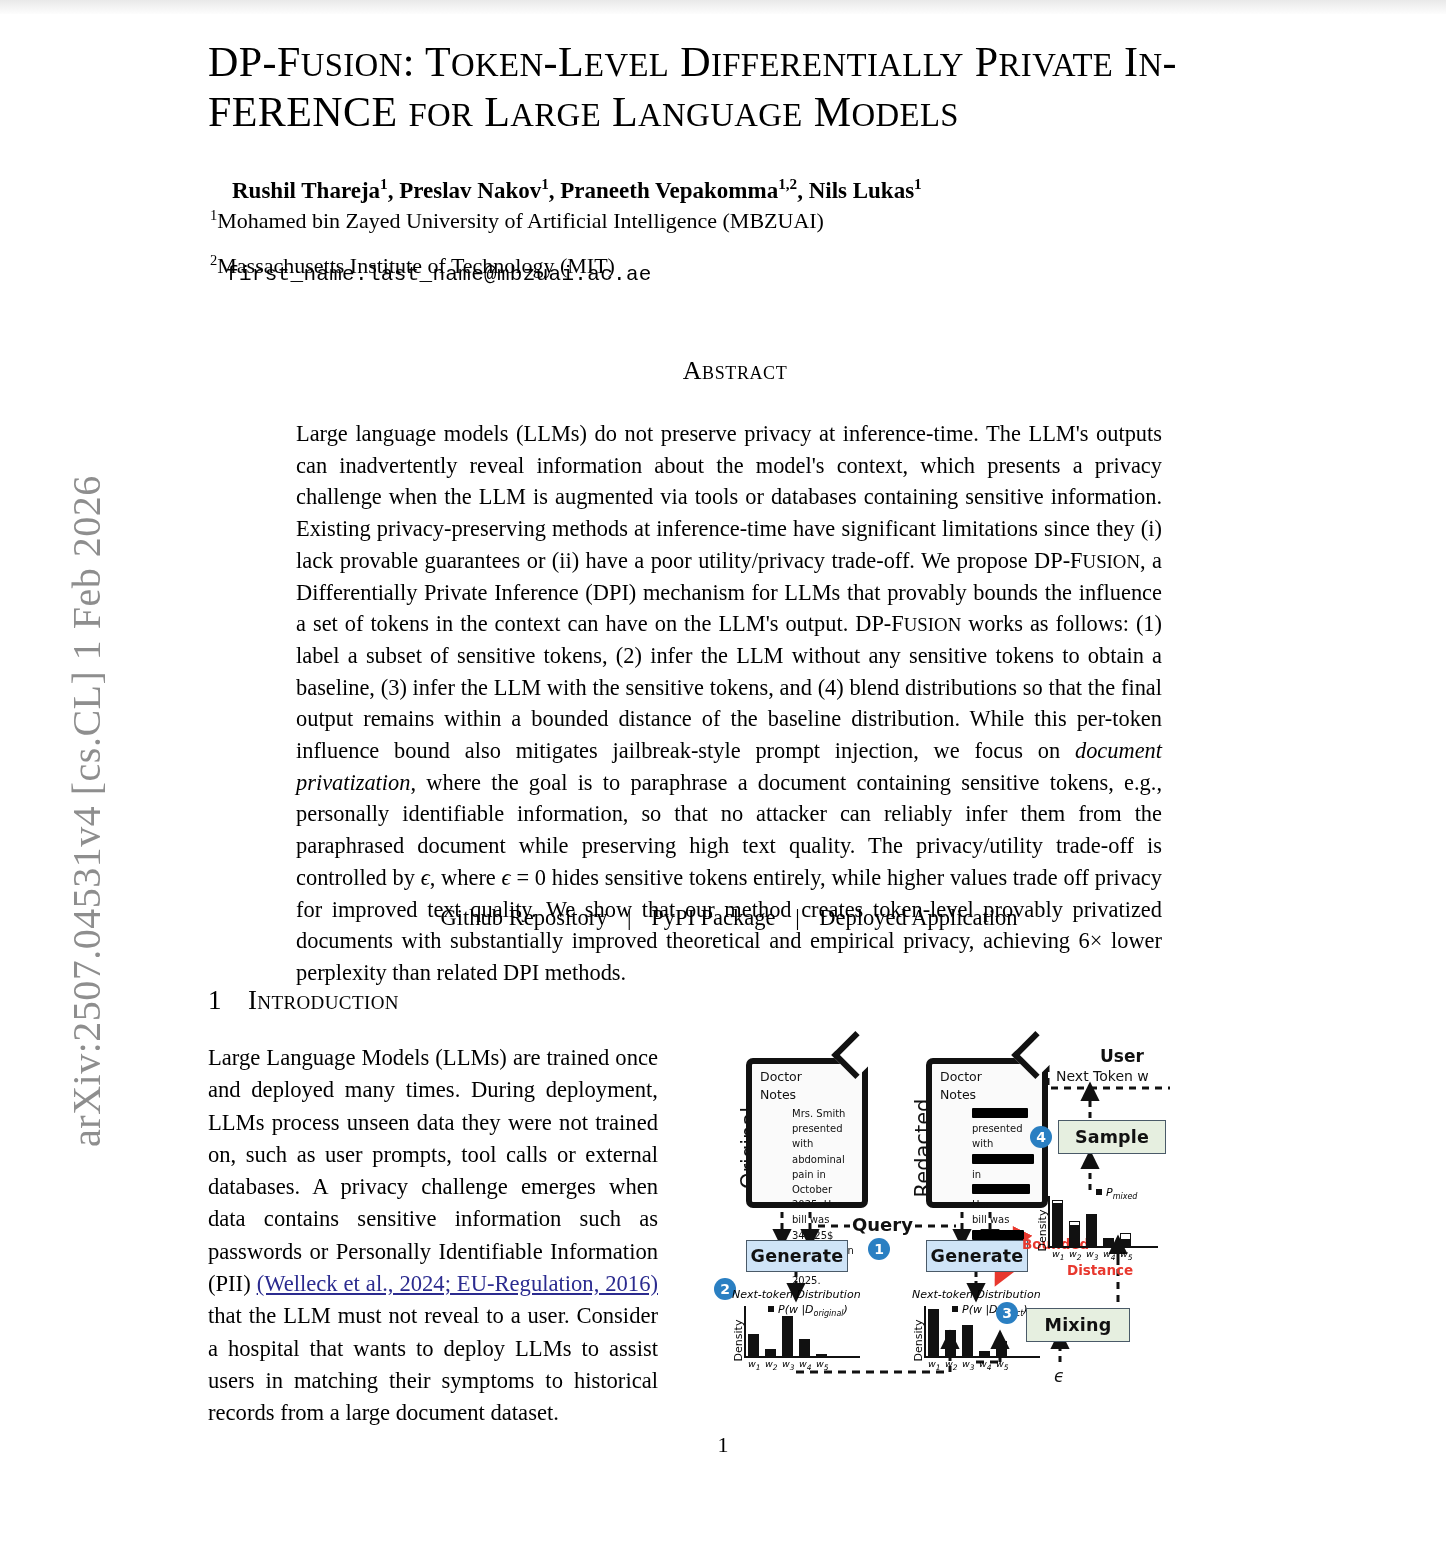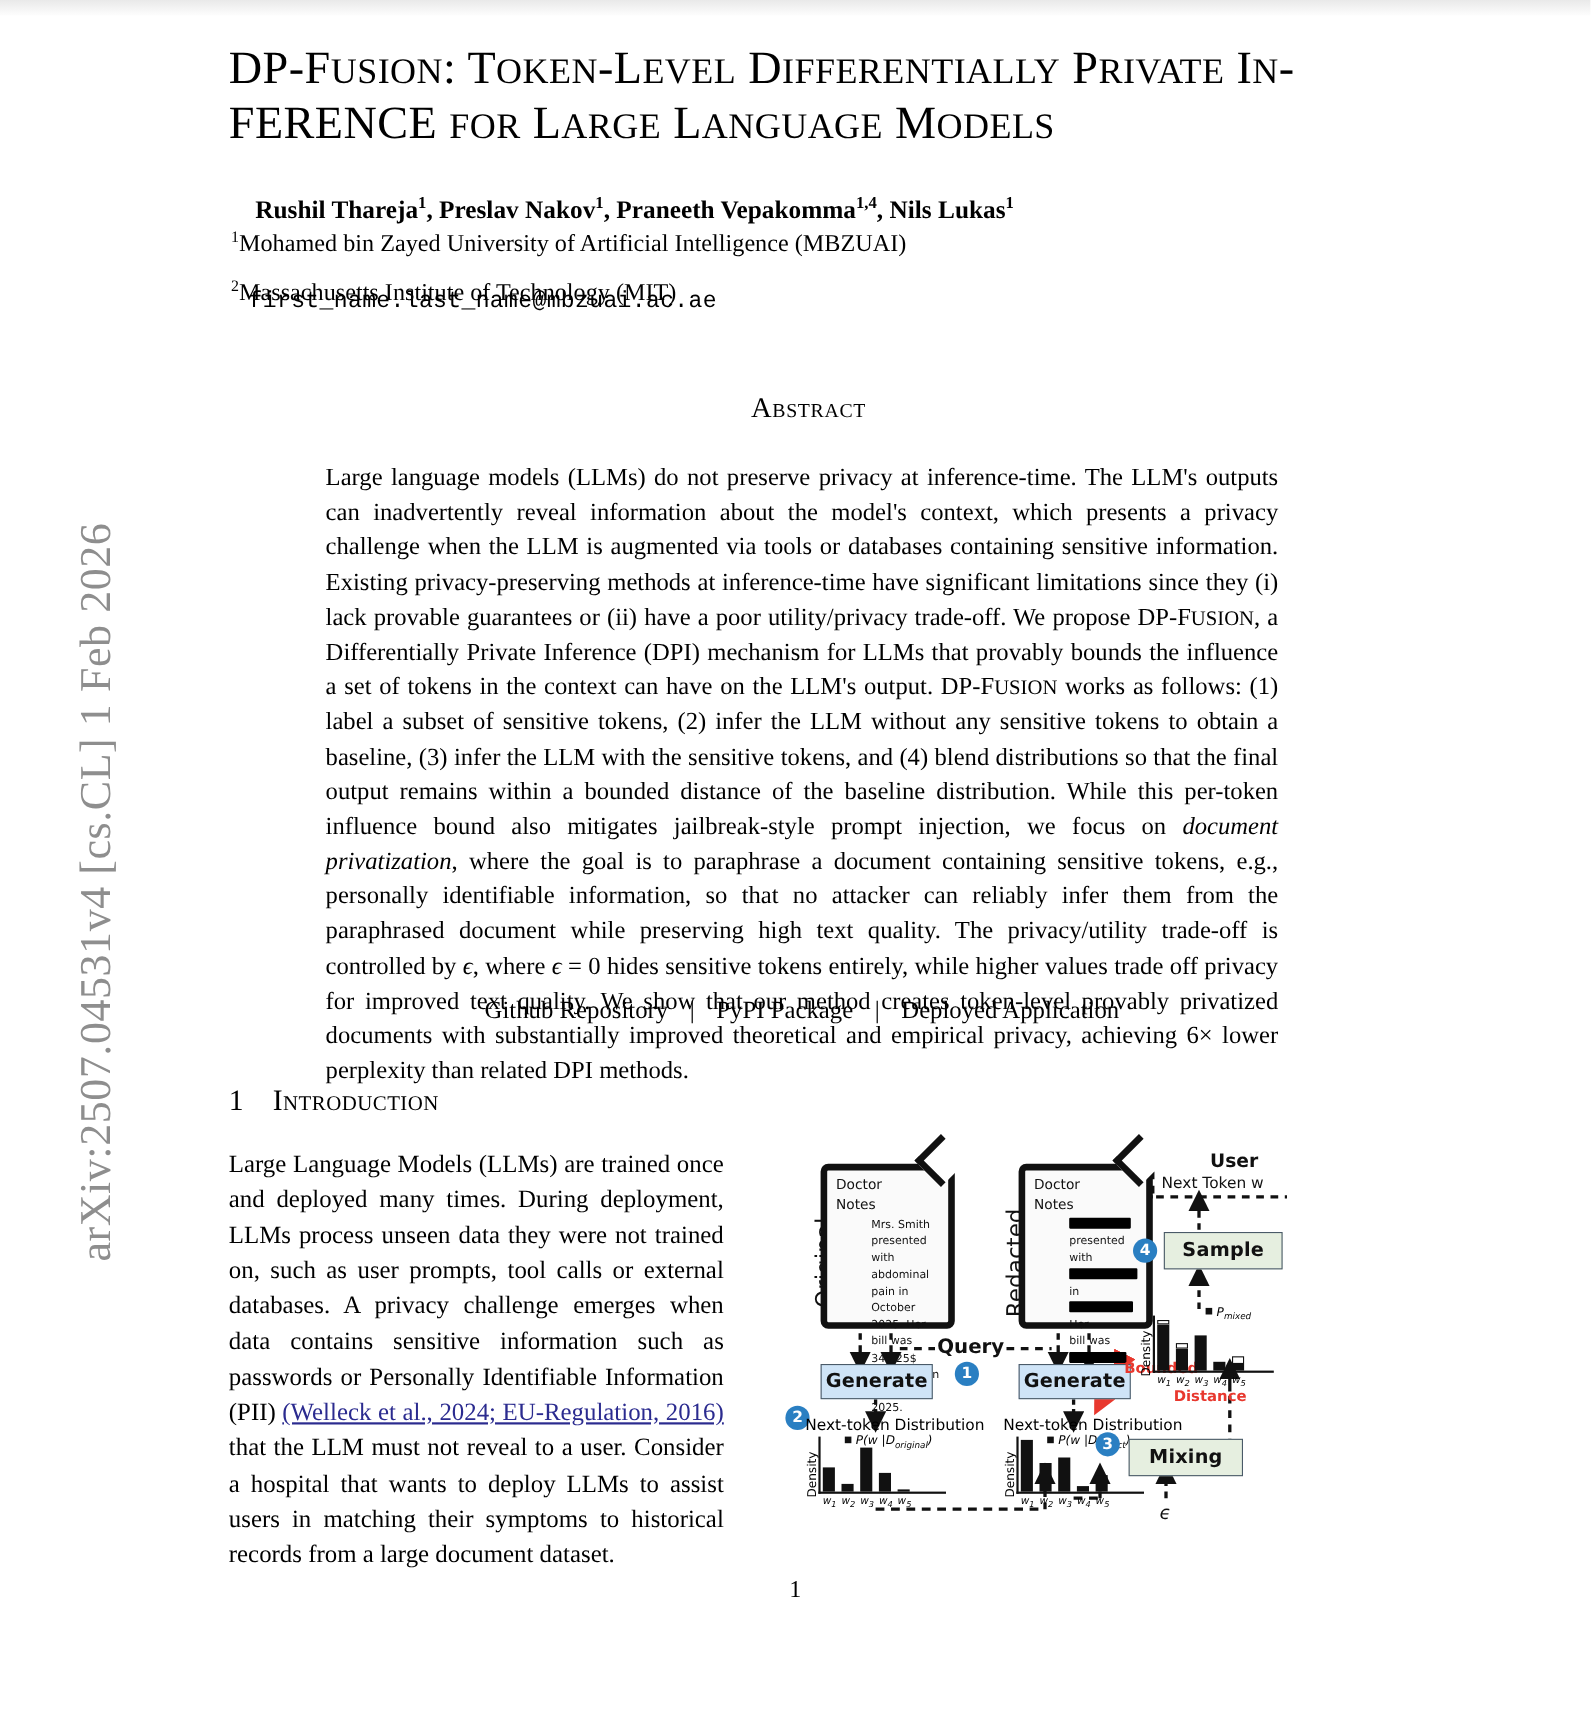--- a/index.html
+++ b/index.html
@@ -115,21 +115,21 @@
   .chart .axis-x{ position:absolute; left:18px; bottom:14px; height:2px;
     background:#111; }
   .bars{ position:absolute; left:22px; bottom:16px; display:flex;
     align-items:flex-end; }
   .bar{ background:#111; margin-right:6px; position:relative; }
   .bar .cap{ position:absolute; left:0; right:0; bottom:100%;
     background:#fff; border:1.4px solid #111; }
   .ticks{ position:absolute; left:22px; bottom:0; display:flex; }
   .tick{ font-size:9.5px; font-style:italic; text-align:center; margin-right:6px; }
   .tick sub{ font-size:7.5px; }
-  .chart .ctitle{ position:absolute; font-size:14px; white-space:nowrap; }
+  .chart .ctitle{ position:absolute; font-size:11px; white-space:nowrap;font-style:italic; }
   .chart .legend{ position:absolute; font-size:11px; font-style:italic;
     white-space:nowrap; }
   .chart .legend .sq{ display:inline-block; width:6px; height:6px;
     background:#111; margin-right:4px; vertical-align:1px; }
 
   svg.overlay{ position:absolute; left:0; top:0; width:560px; height:340px;
     overflow:visible; pointer-events:none; }
 </style>
 </head>
 <body>
@@ -142,21 +142,21 @@
 
   <div class="title">
     DP-F<span class="sc" style="font-variant:normal;font-size:.78em;">USION</span>: T<span style="font-size:.78em;">OKEN</span>-L<span style="font-size:.78em;">EVEL</span>
     D<span style="font-size:.78em;">IFFERENTIALLY</span> P<span style="font-size:.78em;">RIVATE</span>
     I<span style="font-size:.78em;">N</span>-<wbr>FERENCE <span style="font-size:.78em;">FOR</span>
     L<span style="font-size:.78em;">ARGE</span> L<span style="font-size:.78em;">ANGUAGE</span>
     M<span style="font-size:.78em;font-family:Liberation Serif, serif;">ODELS</span>
   </div>
 
   <div class="authors">
-    Rushil Thareja<sup>1</sup>, Preslav Nakov<sup>1</sup>, Praneeth Vepakomma<sup>1,4</sup>, Nils Lukas<sup>1</sup>
+    Rushil Thareja<sup>1</sup>, Preslav Nakov<sup>1</sup>, Praneeth Vepakomma<sup>1,2</sup>, Nils Lukas<sup>1</sup>
   </div>
   <div class="affil affil1">
     <sup>1</sup><span>Mohamed bin Zayed University of Artificial Intelligence (MBZUAI)</span>
   </div>
   <div class="affil affil2">
     <sup>2</sup><span>Massachusetts Institute of Technology (MIT)</span>
   </div>
   <div class="email">first_name.last_name@mbzuai.ac.ae</div>
 
   <div class="abstract-head">Abstract</div>

